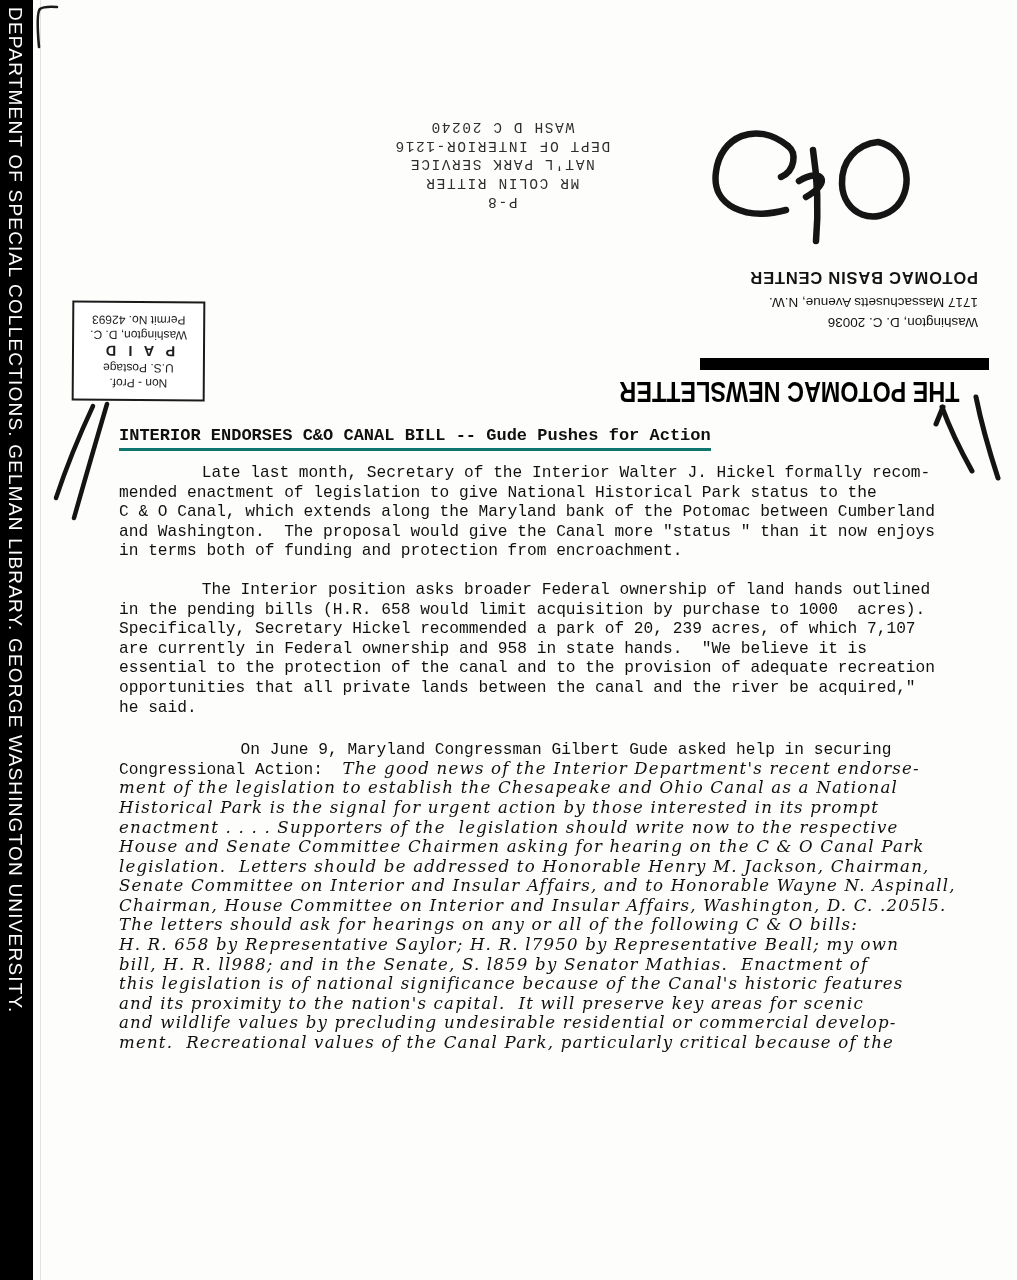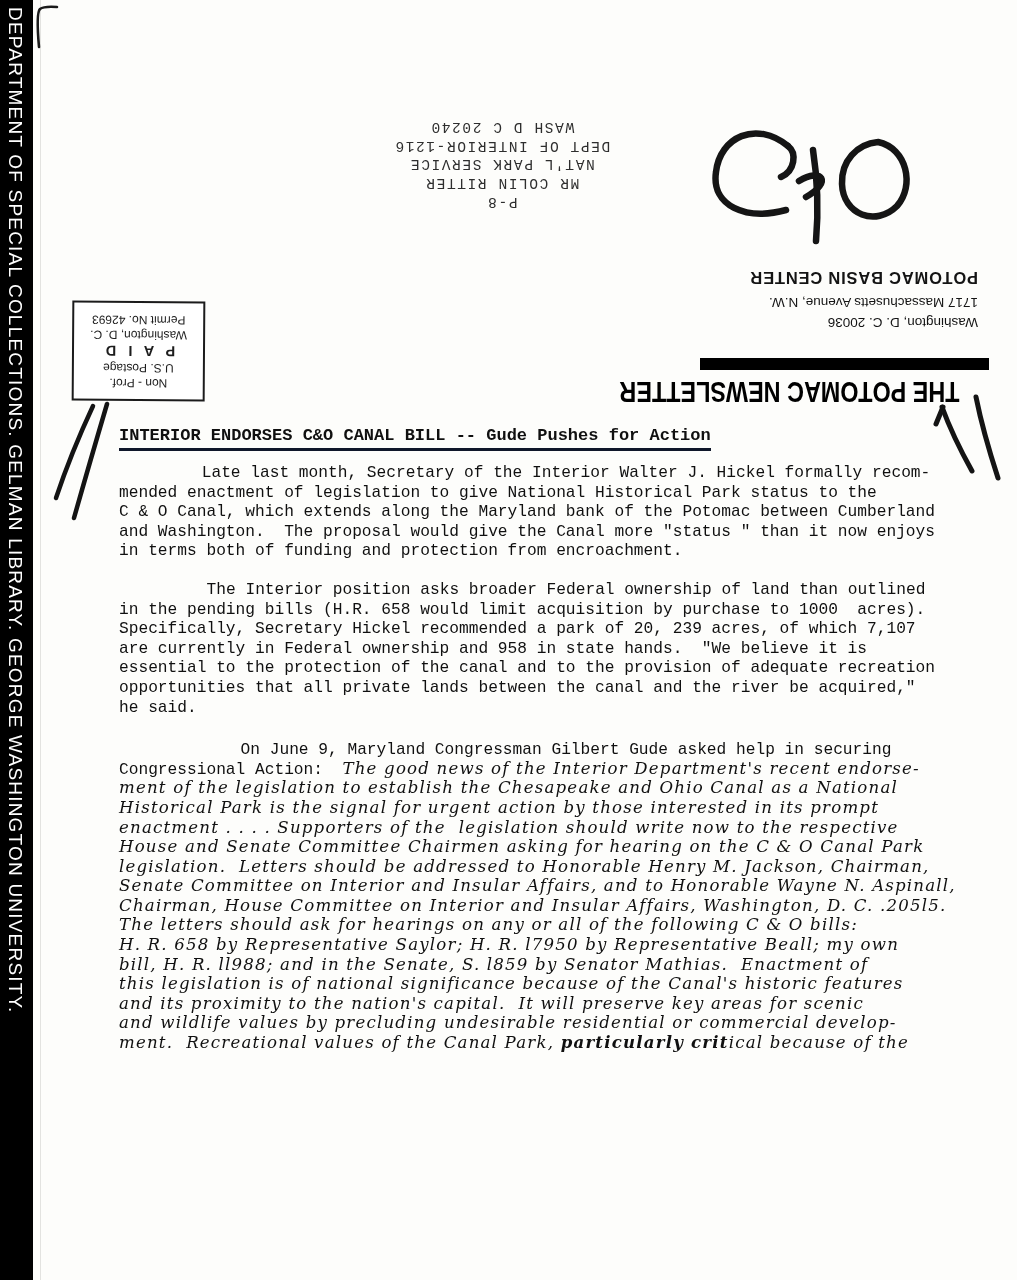--- a/index.html
+++ b/index.html
@@ -39,30 +39,30 @@
   .mastbar { position:absolute; left:700px; top:358px; width:289px; height:12px; background:#000; }
   .masttitle { position:absolute; left:697px; top:371px; width:295px; height:38px;
     transform:rotate(180deg) scaleX(0.78); transform-origin:center;
     font-weight:900; font-size:30px; white-space:nowrap; text-align:center;
     color:#000; font-family:"Liberation Sans", sans-serif; }
 
   
   .article { position:absolute; left:119px; top:426px; width:848px; color:#101010; }
   .headline { display:inline-block; font-family:"Liberation Mono","DejaVu Sans Mono", monospace;
     font-weight:bold; font-size:17px; white-space:pre;
-    border-bottom:3px solid #0f172a; padding-bottom:3px; }
+    border-bottom:3px solid #0f766e; padding-bottom:3px; }
   .para { margin:0; }
   .para-0 { margin-top:11px; }
   .para-1 { margin-top:19px; }
   .para-2 { margin-top:23px; }
   .line { height:19.6px; line-height:19.6px; white-space:pre; }
   .indent { padding-left:46px;text-align:center; }
   .seg-r { font-family:"Liberation Mono","DejaVu Sans Mono", monospace; font-size:16.2px; }
   .seg-i { font-family:"DejaVu Serif", serif; font-style:italic; font-size:16.6px; letter-spacing:1.2px; }
-  .seg-ib { font-family:"DejaVu Serif", serif; font-style:italic; font-weight:bold; font-size:16.6px; letter-spacing:1.2px; }
+  .seg-ib { font-family:"DejaVu Serif", serif; font-style:italic; font-weight:normal; font-size:16.6px; letter-spacing:1.2px; }
 
   .overlay { position:absolute; left:0; top:0; width:1017px; height:1280px; pointer-events:none; }
 </style>
 </head>
 <body>
 
 <div class="page">
 
   <div class="blackbar">
     <div class="blackbar-text">DEPARTMENT OF SPECIAL COLLECTIONS. GELMAN LIBRARY. GEORGE WASHINGTON UNIVERSITY.</div>
@@ -118,21 +118,21 @@
     <div class="headline">INTERIOR ENDORSES C&amp;O CANAL BILL -- Gude Pushes for Action</div>
     <div id="paras">
         <div class="para para-0">
           <div class="line indent"><span class="seg-r">Late last month, Secretary of the Interior Walter J. Hickel formally recom-</span></div>
           <div class="line"><span class="seg-r">mended enactment of legislation to give National Historical Park status to the</span></div>
           <div class="line"><span class="seg-r">C &amp; O Canal, which extends along the Maryland bank of the Potomac between Cumberland</span></div>
           <div class="line"><span class="seg-r">and Washington.  The proposal would give the Canal more "status " than it now enjoys</span></div>
           <div class="line"><span class="seg-r">in terms both of funding and protection from encroachment.</span></div>
         </div>
         <div class="para para-1">
-          <div class="line indent"><span class="seg-r">The Interior position asks broader Federal ownership of land than outlined</span></div>
+          <div class="line indent"><span class="seg-r">The Interior position asks broader Federal ownership of land hands outlined</span></div>
           <div class="line"><span class="seg-r">in the pending bills (H.R. 658 would limit acquisition by purchase to 1000  acres).</span></div>
           <div class="line"><span class="seg-r">Specifically, Secretary Hickel recommended a park of 20, 239 acres, of which 7,107</span></div>
           <div class="line"><span class="seg-r">are currently in Federal ownership and 958 in state hands.  "We believe it is</span></div>
           <div class="line"><span class="seg-r">essential to the protection of the canal and to the provision of adequate recreation</span></div>
           <div class="line"><span class="seg-r">opportunities that all private lands between the canal and the river be acquired,"</span></div>
           <div class="line"><span class="seg-r">he said.</span></div>
         </div>
         <div class="para para-2">
           <div class="line indent"><span class="seg-r">On June 9, Maryland Congressman Gilbert Gude asked help in securing</span></div>
           <div class="line"><span class="seg-r">Congressional Action:  </span><span class="seg-i">The good news of the Interior Department's recent endorse-</span></div>

